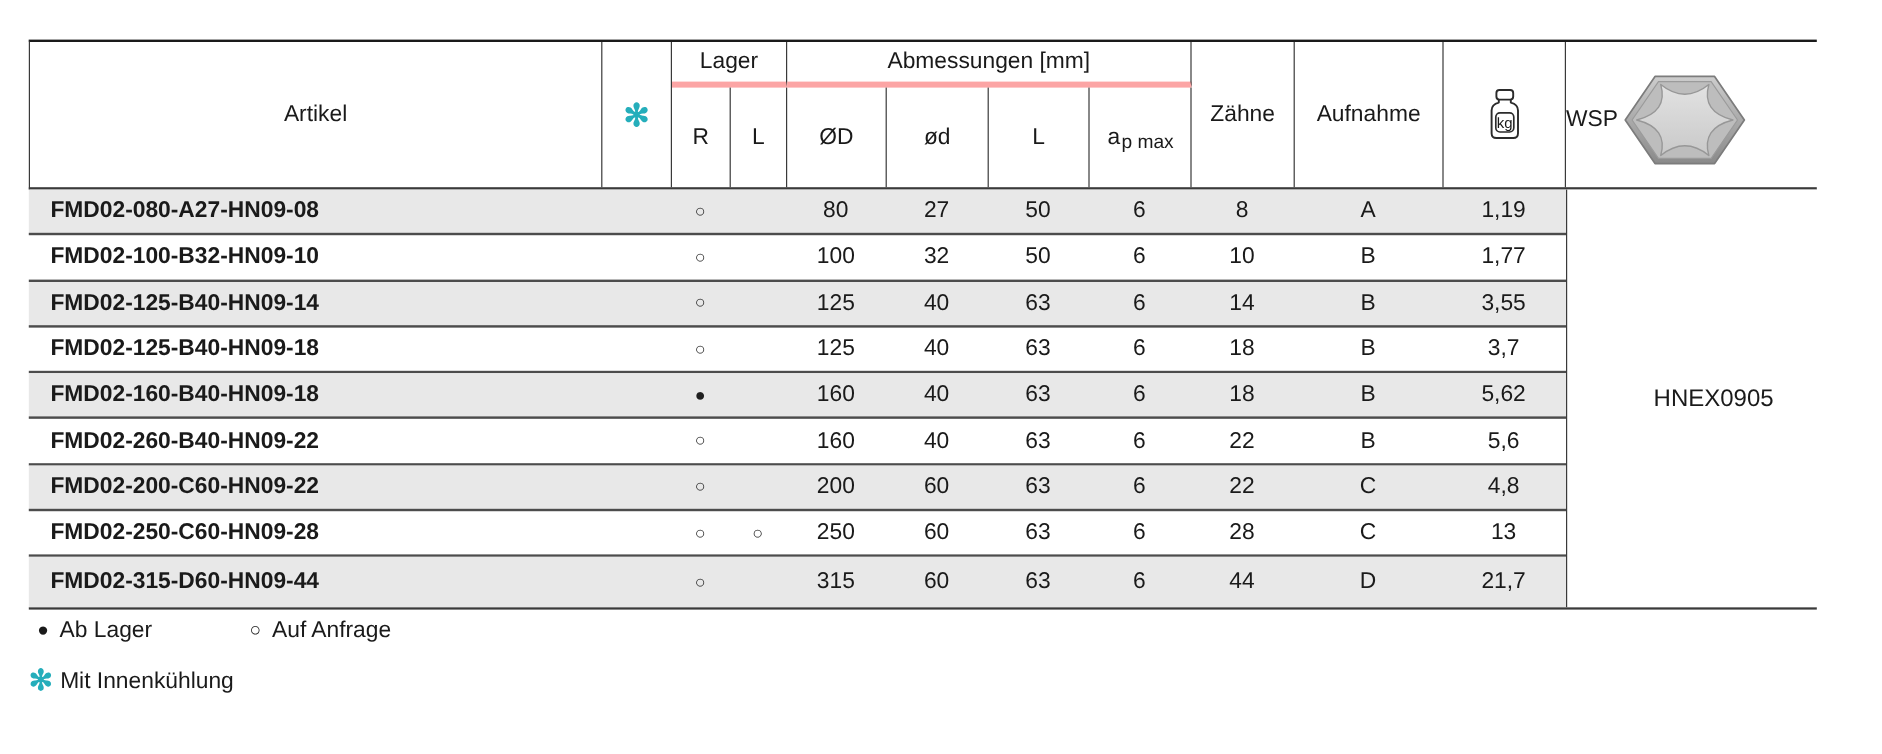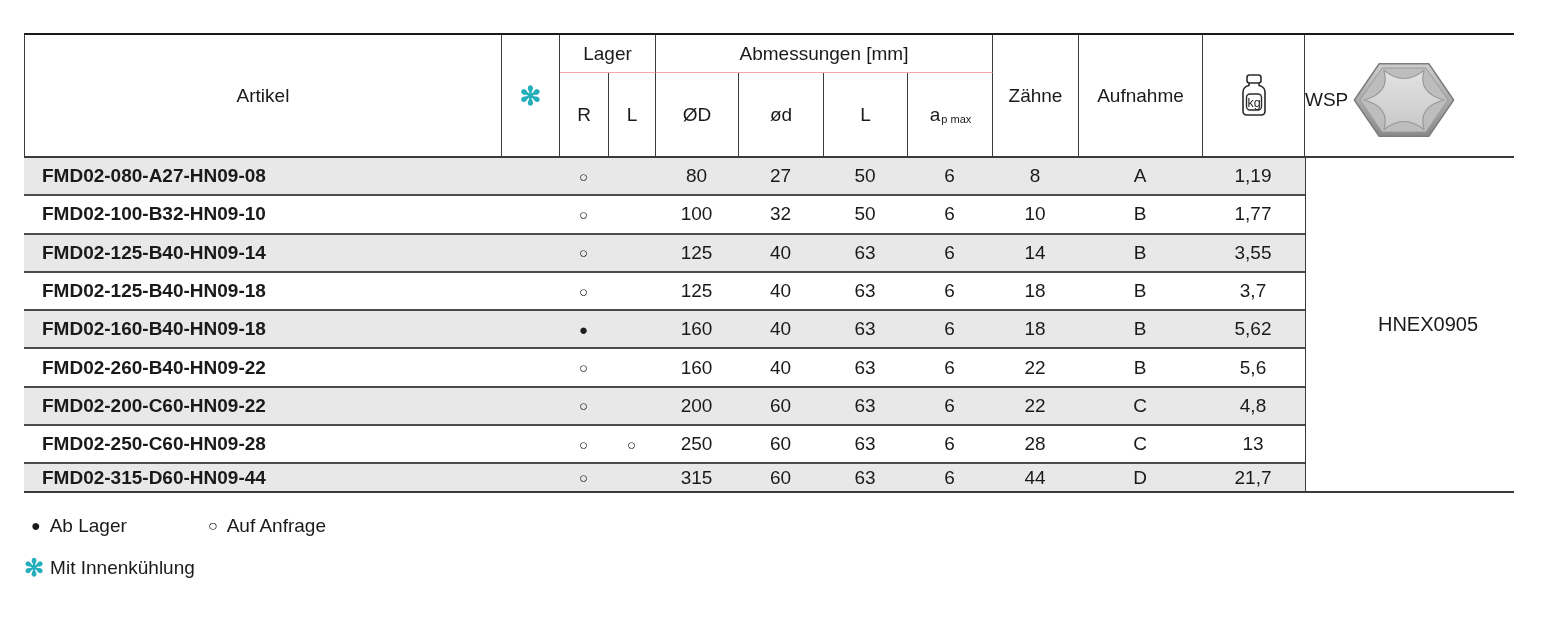--- a/index.html
+++ b/index.html
@@ -15,39 +15,39 @@
     border-top:2px solid #1a1a1a;
     border-bottom:2px solid #3a3a3a;
     border-left:1px solid #3a3a3a;
     display:grid;
     grid-template-columns:477px 58px 49px 47px 83px 85px 84px 85px 86px 124px 102px 209px;
     grid-template-rows:38px 1fr;
     font-size:19px;
   }
   .hc { display:flex; align-items:center; justify-content:center; border-right:1px solid #3a3a3a; }
   .hc.span2 { grid-row:1 / 3; }
-  .hc.groupline { border-bottom:1px solid #fca5a5; }
+  .hc.groupline { border-bottom:5px solid #fca5a5; }
   .hc.no-right { border-right:none; }
   .asterisk { color:#25aebb; font-size:26px; font-weight:bold; line-height:1; }
-  sub.apmax { font-size:11px; position:relative; top:4px; left:1px; }
+  sub.apmax { font-size:16px; position:relative; top:4px; left:1px; }
   .wsp-head { justify-content:flex-start; padding-top:8px; gap:4px; }
 
   
   .tbody { display:flex; border-bottom:2px solid #3a3a3a; }
   .rows { width:1281px; }
   .row {
     display:grid;
     grid-template-columns:477px 58px 49px 47px 83px 85px 84px 85px 86px 124px 102px;
     height:38.3px;
     align-items:center;
     border-bottom:2px solid #4c4c4c;
     font-size:19px;
   }
   .row:nth-child(odd) { background:#e8e8e8; }
-  .row:last-child { border-bottom:none; height:27px; }
+  .row:last-child { border-bottom:none; height:42px; }
   .cell { text-align:center; }
   .cell.artikel { text-align:left; padding-left:18px; font-weight:700; }
   .cell.sym { font-size:15px; color:#1f1f1f; }
   .wsp-cell {
     width:209px; border-left:1px solid #3a3a3a; background:#fff;
     display:flex; align-items:center; justify-content:center; font-size:20px;padding-left:36px;
   }
 
   
   .legend-line1 { position:absolute; top:515px; left:0; width:100%; height:30px; }

